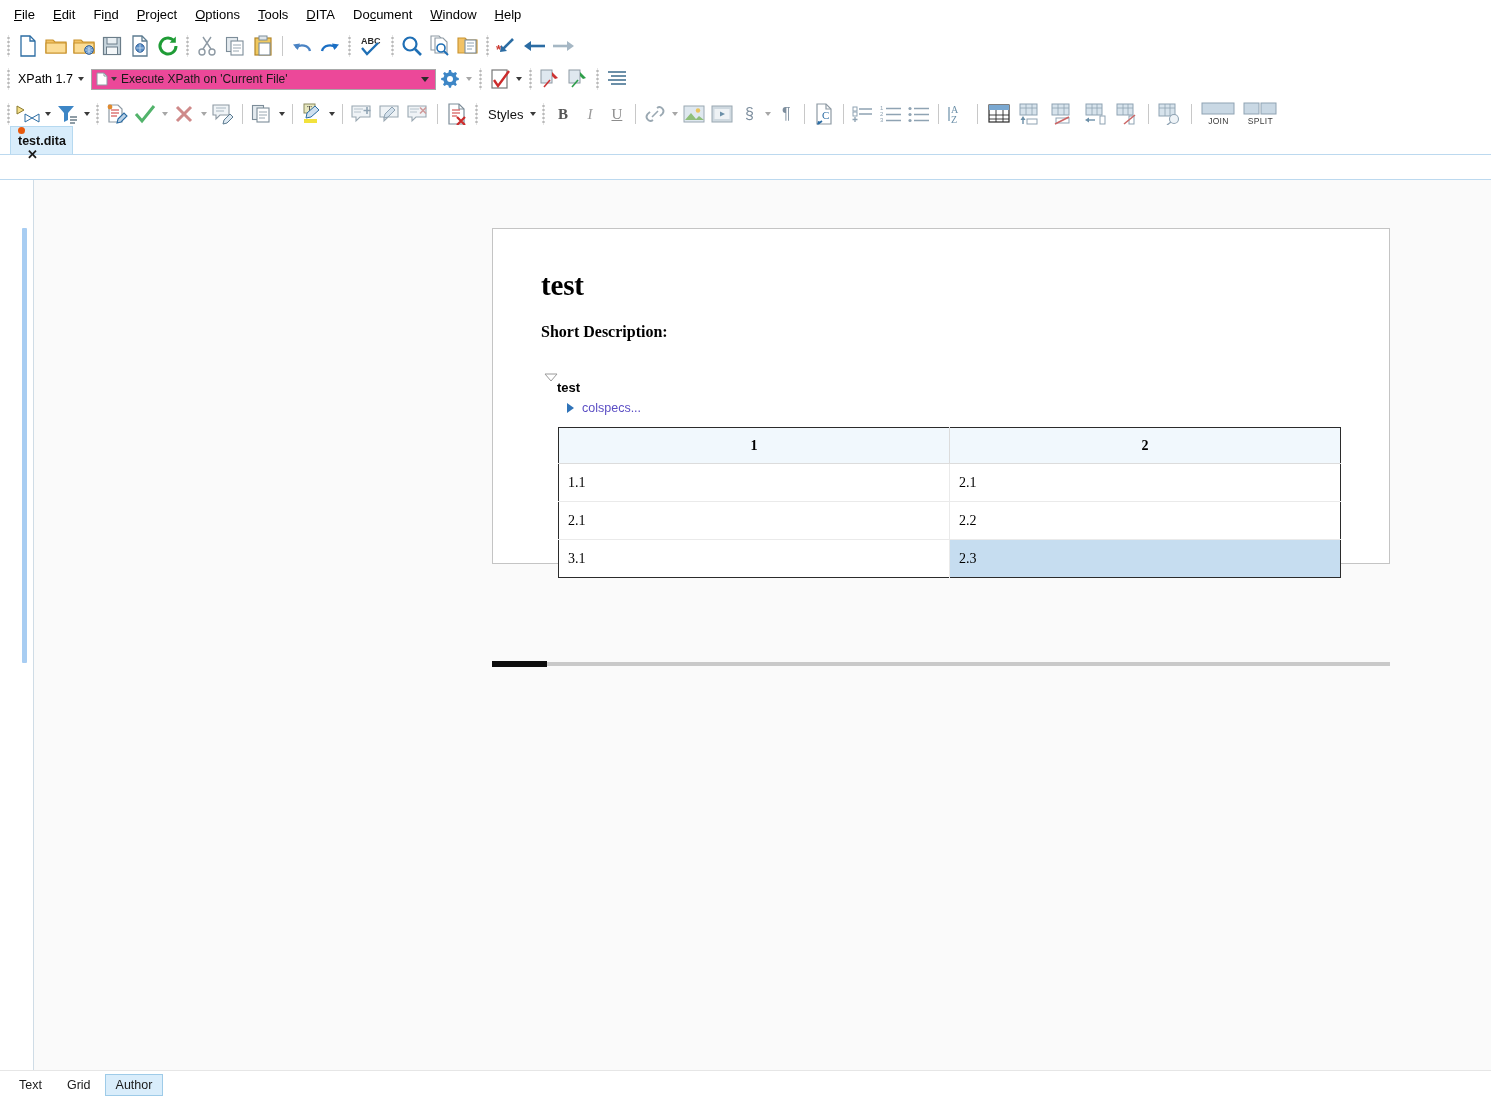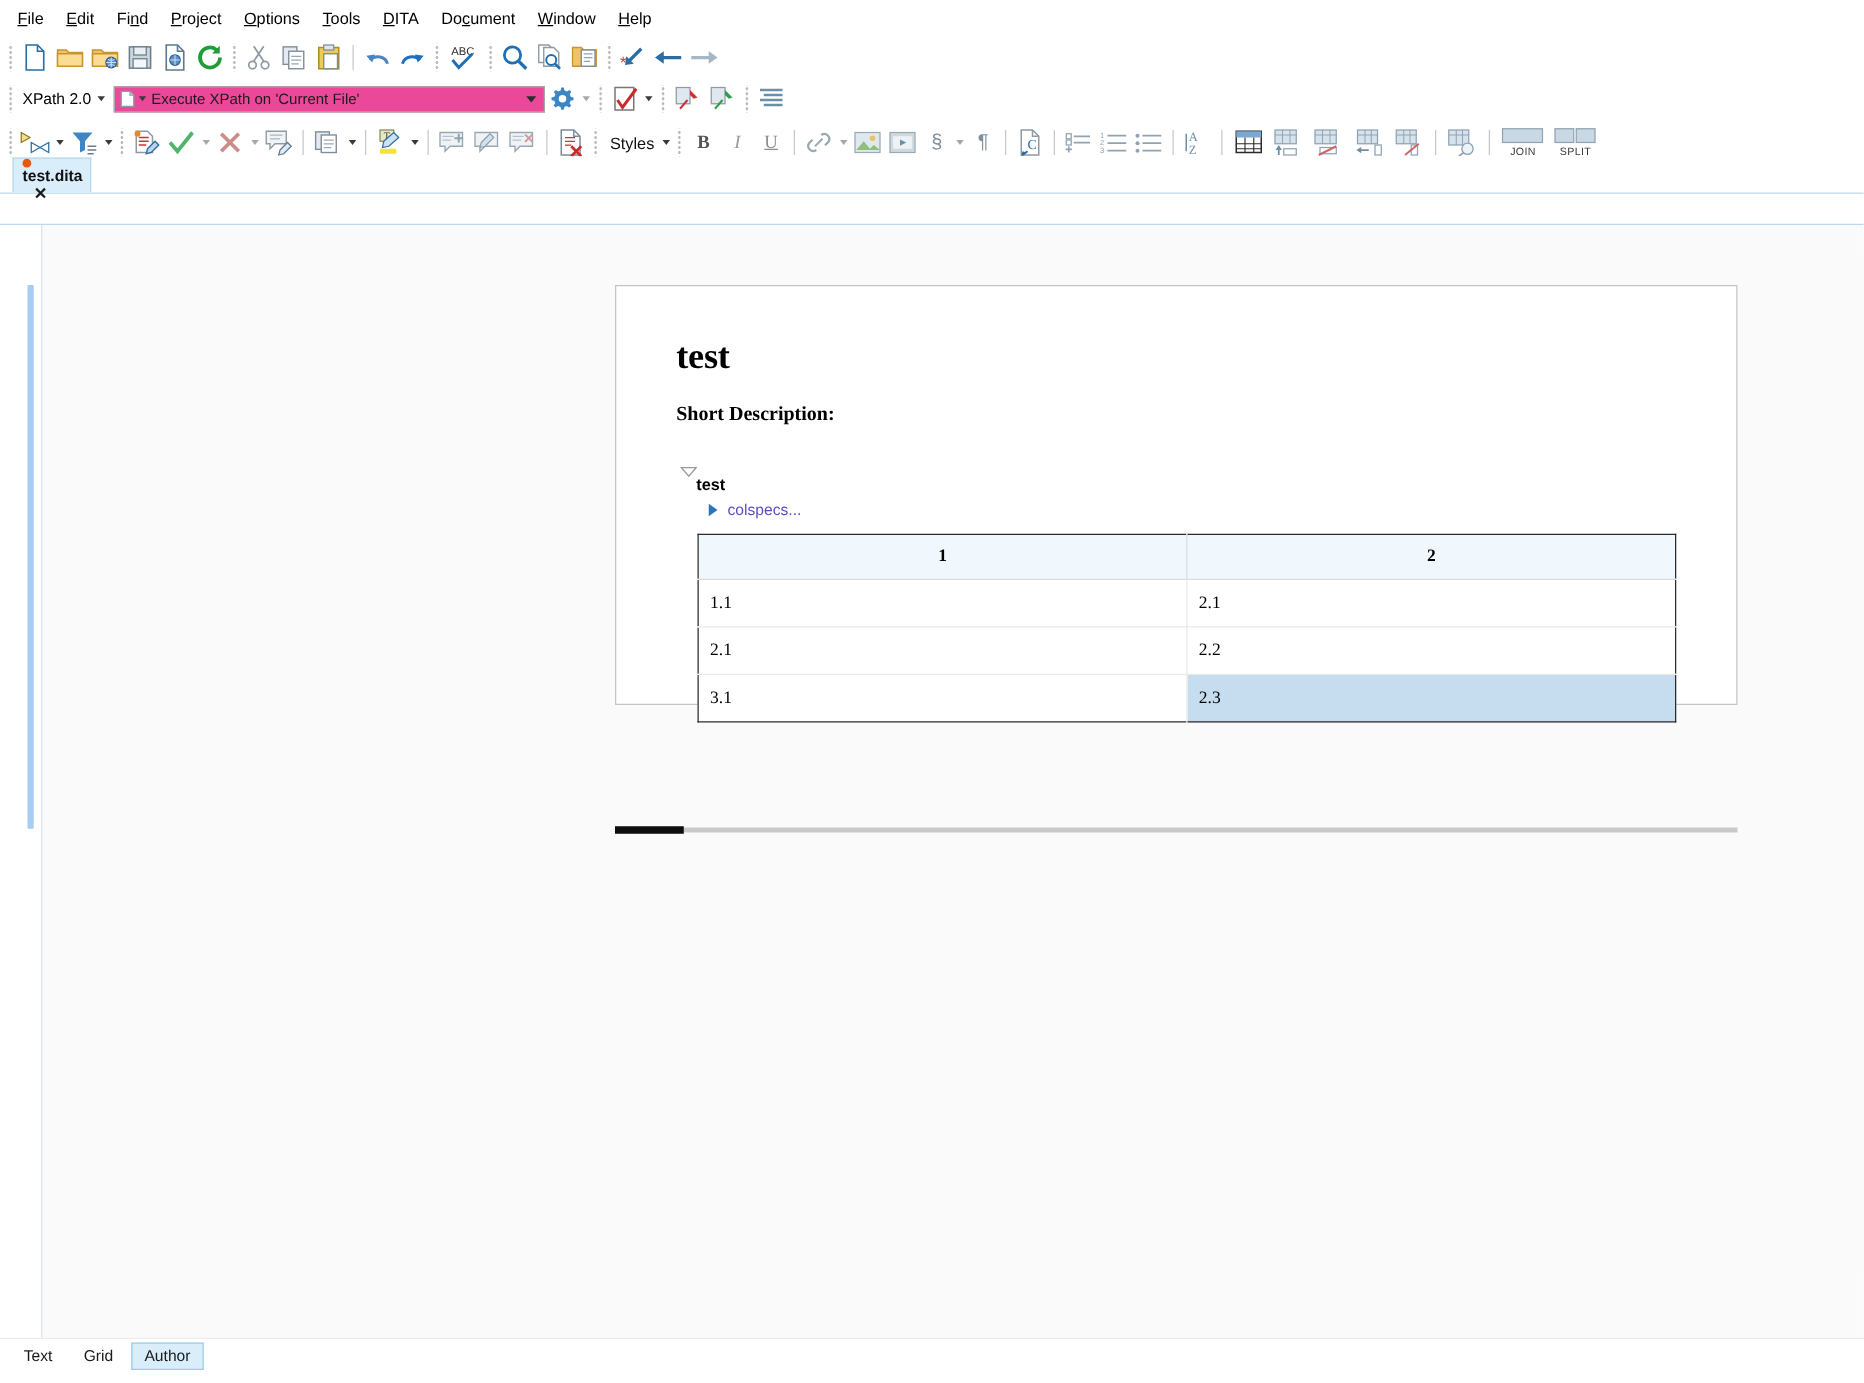--- a/index.html
+++ b/index.html
@@ -28,21 +28,21 @@
   }
   .menu-item u { text-decoration: underline; }
 
   
   .toolbar {
     display: flex;
     align-items: center;
     background: #ffffff;
     padding-left: 3px;
   }
-  #toolbar1 { height: 33px; }
+  #toolbar1 { height: 33px; font-weight: bold; }
   #toolbar2 { height: 34px; }
   #toolbar3 { height: 36px; }
 
   .tb-btn {
     width: 28px; height: 28px;
     display: flex; align-items: center; justify-content: center;
     cursor: default;
     flex: 0 0 auto;
   }
   .tb-btn.wide { width: 32px; }
@@ -479,21 +479,21 @@
   <div class="tb-btn">
     <svg width="24" height="20" viewBox="0 0 24 20">
         <path d="M2 10h17" stroke="#a5b7c4" stroke-width="2.6"></path>
         <path d="M23 10l-7-5v10z" fill="#a5b7c4"></path>
       </svg>
   </div>
 </div>
 
 <div class="toolbar" id="toolbar2">
   <div class="grip"></div>
-  <div id="xpath-label">XPath 2.0</div>
+  <div id="xpath-label">XPath 1.7</div>
   <div class="caret"></div>
 
   <div id="xpath-combo">
     <span class="xc-icon">
       <svg width="12" height="14" viewBox="0 0 12 14">
           <path d="M1 1h7l3 3v9H1z" fill="#fff" stroke="#8e9aa4" stroke-width="1"></path>
           <path d="M8 1v3h3" fill="none" stroke="#8e9aa4" stroke-width="1"></path>
         </svg>
     </span>
     <span class="caret" style="width:9px;height:14px"></span>

